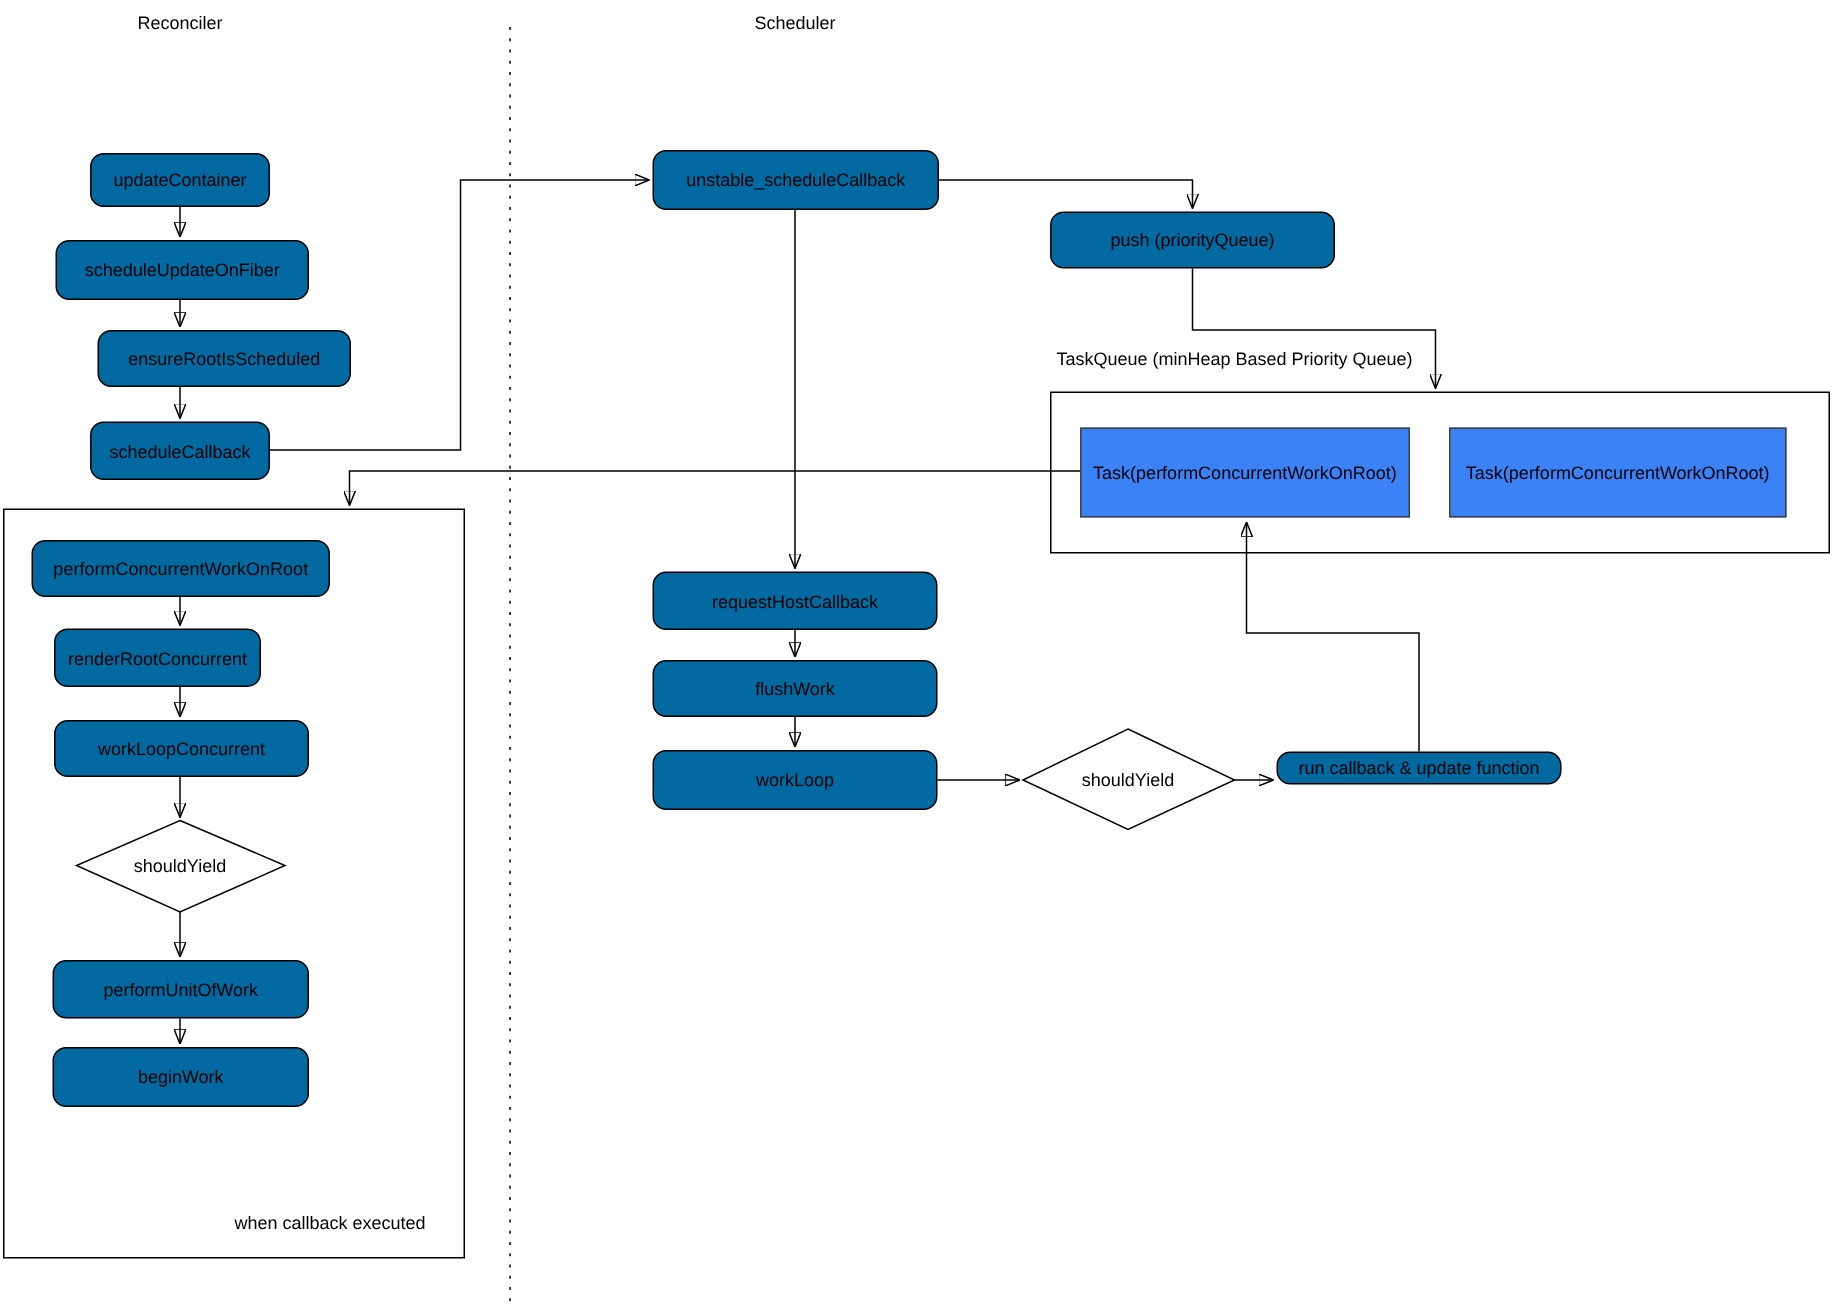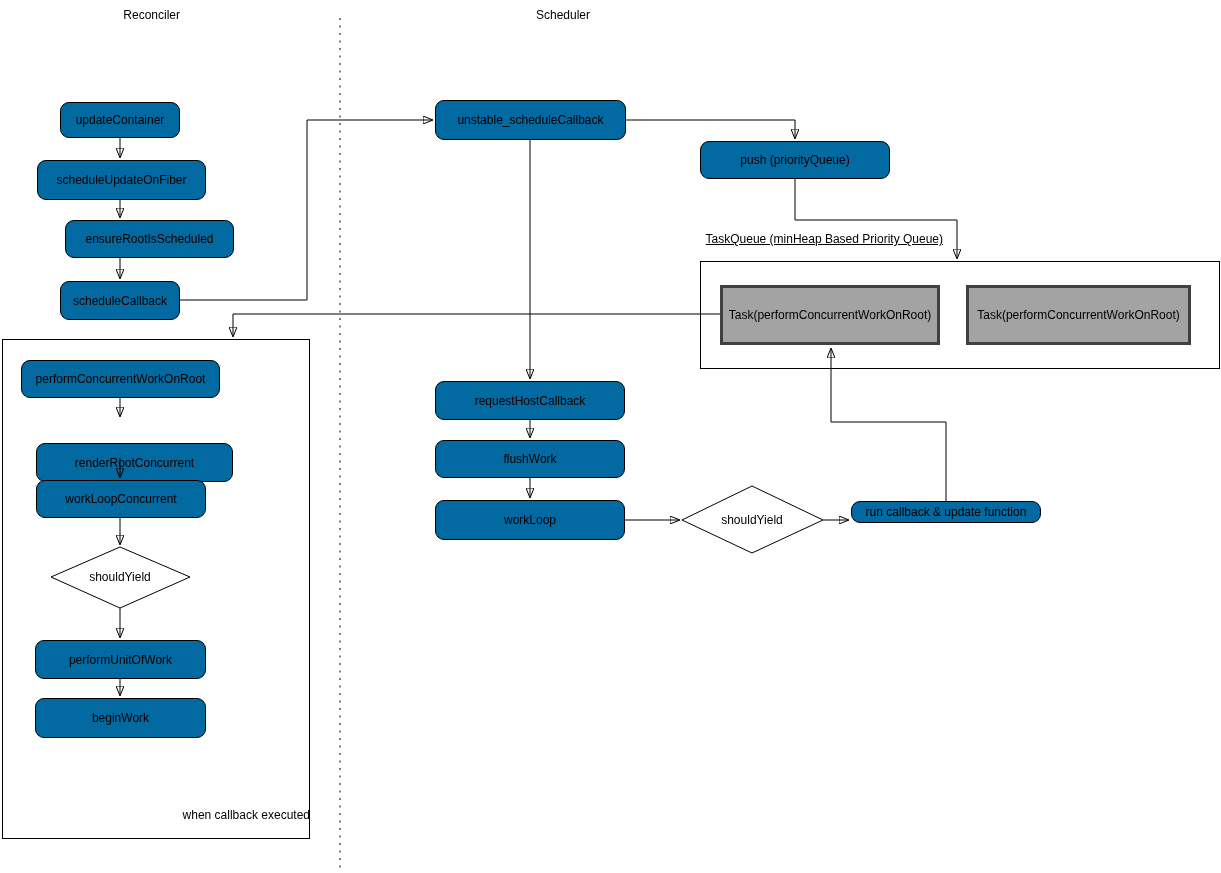--- a/index.html
+++ b/index.html
@@ -30,32 +30,32 @@
     position:absolute;
     box-sizing:border-box;
     border:1px solid #000000;
     border-radius:0;
     background:transparent;
     z-index:1;
   }
   .task-box {
     position:absolute;
     box-sizing:border-box;
-    border:3px solid #404040;
+    border:1px solid #404040;
     border-radius:0;
-    background:#a3a3a3;
+    background:#3b82f6;
     display:flex;
     align-items:center;
     justify-content:center;
     text-align:center;
     z-index:2;
   }
   .floating-label {
     position:absolute;
-    text-align:right;
+    text-align:center;
     z-index:2;
     line-height:14px;
   }
   svg.wires {
     position:absolute;
     left:0; top:0;
     width:1221px;
     height:873px;
     z-index:3;
     pointer-events:none;
@@ -77,30 +77,30 @@
   <div class="floating-label" style="left:470px; top:8px; width:120px;">Scheduler</div>
 
   <div class="node" style="left:60px; top:102px; width:120px; height:36px;">updateContainer</div>
   <div class="node" style="left:37px; top:160px; width:169px; height:40px;">scheduleUpdateOnFiber</div>
   <div class="node" style="left:37px; top:220px; width:169px; height:38px;margin-left:28px;">ensureRootIsScheduled</div>
   <div class="node" style="left:60px; top:281px; width:120px; height:39px;">scheduleCallback</div>
 
   <div class="container-box" style="left:2px; top:339px; width:308px; height:500px;"></div>
 
   <div class="node" style="left:21px; top:360px; width:199px; height:38px;">performConcurrentWorkOnRoot</div>
-  <div class="node" style="left:36px; top:419px; width:197px; height:39px;margin-top:24px;">renderRootConcurrent</div>
+  <div class="node" style="left:36px; top:419px; width:138px; height:39px;">renderRootConcurrent</div>
   <div class="node" style="left:36px; top:480px; width:170px; height:38px;">workLoopConcurrent</div>
   <div class="node" style="left:35px; top:640px; width:171px; height:39px;">performUnitOfWork</div>
   <div class="node" style="left:35px; top:698px; width:171px; height:40px;">beginWork</div>
   <div class="floating-label" style="left:130px; top:808px; width:180px;">when callback executed</div>
 
   <div class="node" style="left:435px; top:100px; width:191px; height:40px;">unstable_scheduleCallback</div>
   <div class="node" style="left:700px; top:141px; width:190px; height:38px;">push (priorityQueue)</div>
 
-  <div class="floating-label" style="left:703px; top:232px; width:240px;text-decoration:underline;">TaskQueue (minHeap Based Priority Queue)</div>
+  <div class="floating-label" style="left:703px; top:232px; width:240px;">TaskQueue (minHeap Based Priority Queue)</div>
   <div class="container-box" style="left:700px; top:261px; width:520px; height:108px;"></div>
   <div class="task-box" style="left:720px; top:285px; width:220px; height:60px;">Task(performConcurrentWorkOnRoot)</div>
   <div class="task-box" style="left:966px; top:285px; width:225px; height:60px;">Task(performConcurrentWorkOnRoot)</div>
 
   <div class="node" style="left:435px; top:440px; width:190px; height:38px;">flushWork</div>
   <div class="node" style="left:435px; top:381px; width:190px; height:39px;">requestHostCallback</div>
   <div class="node" style="left:435px; top:500px; width:190px; height:40px;">workLoop</div>
   <div class="node" style="left:851px; top:501px; width:190px; height:22px;">run callback &amp; update function</div>
 
   <svg class="wires" viewBox="0 0 1221 873" xmlns="http://www.w3.org/2000/svg">

